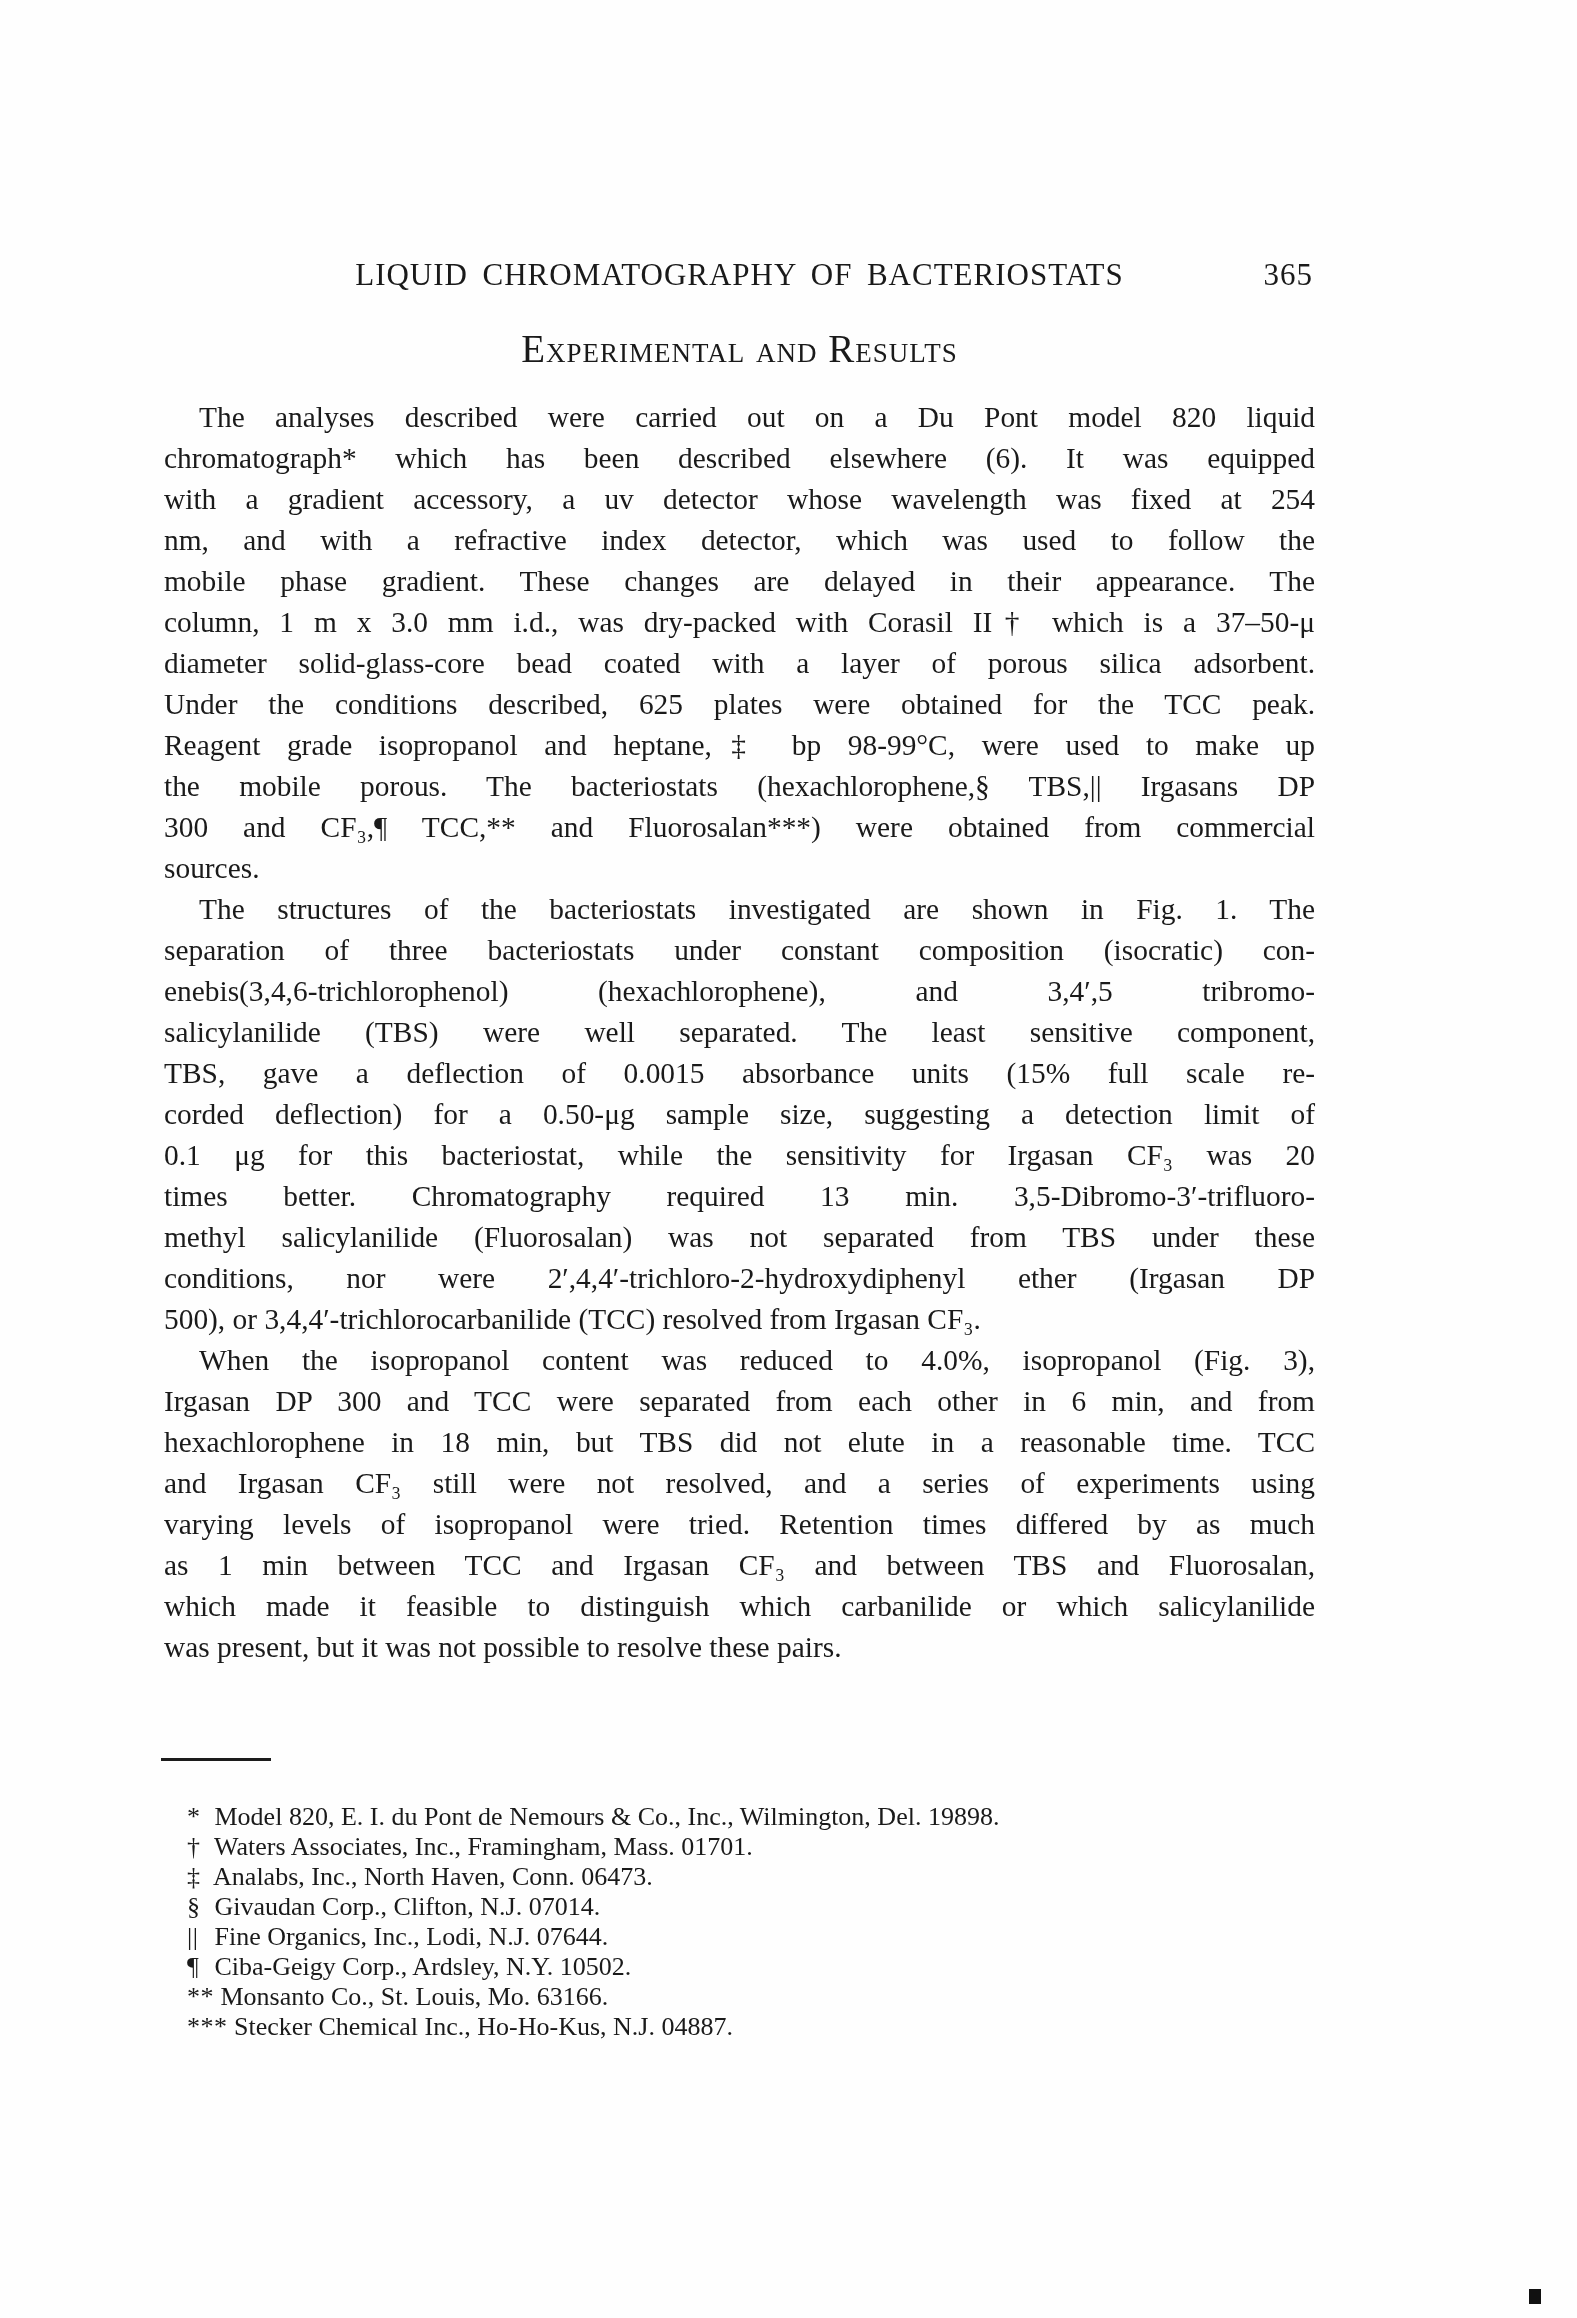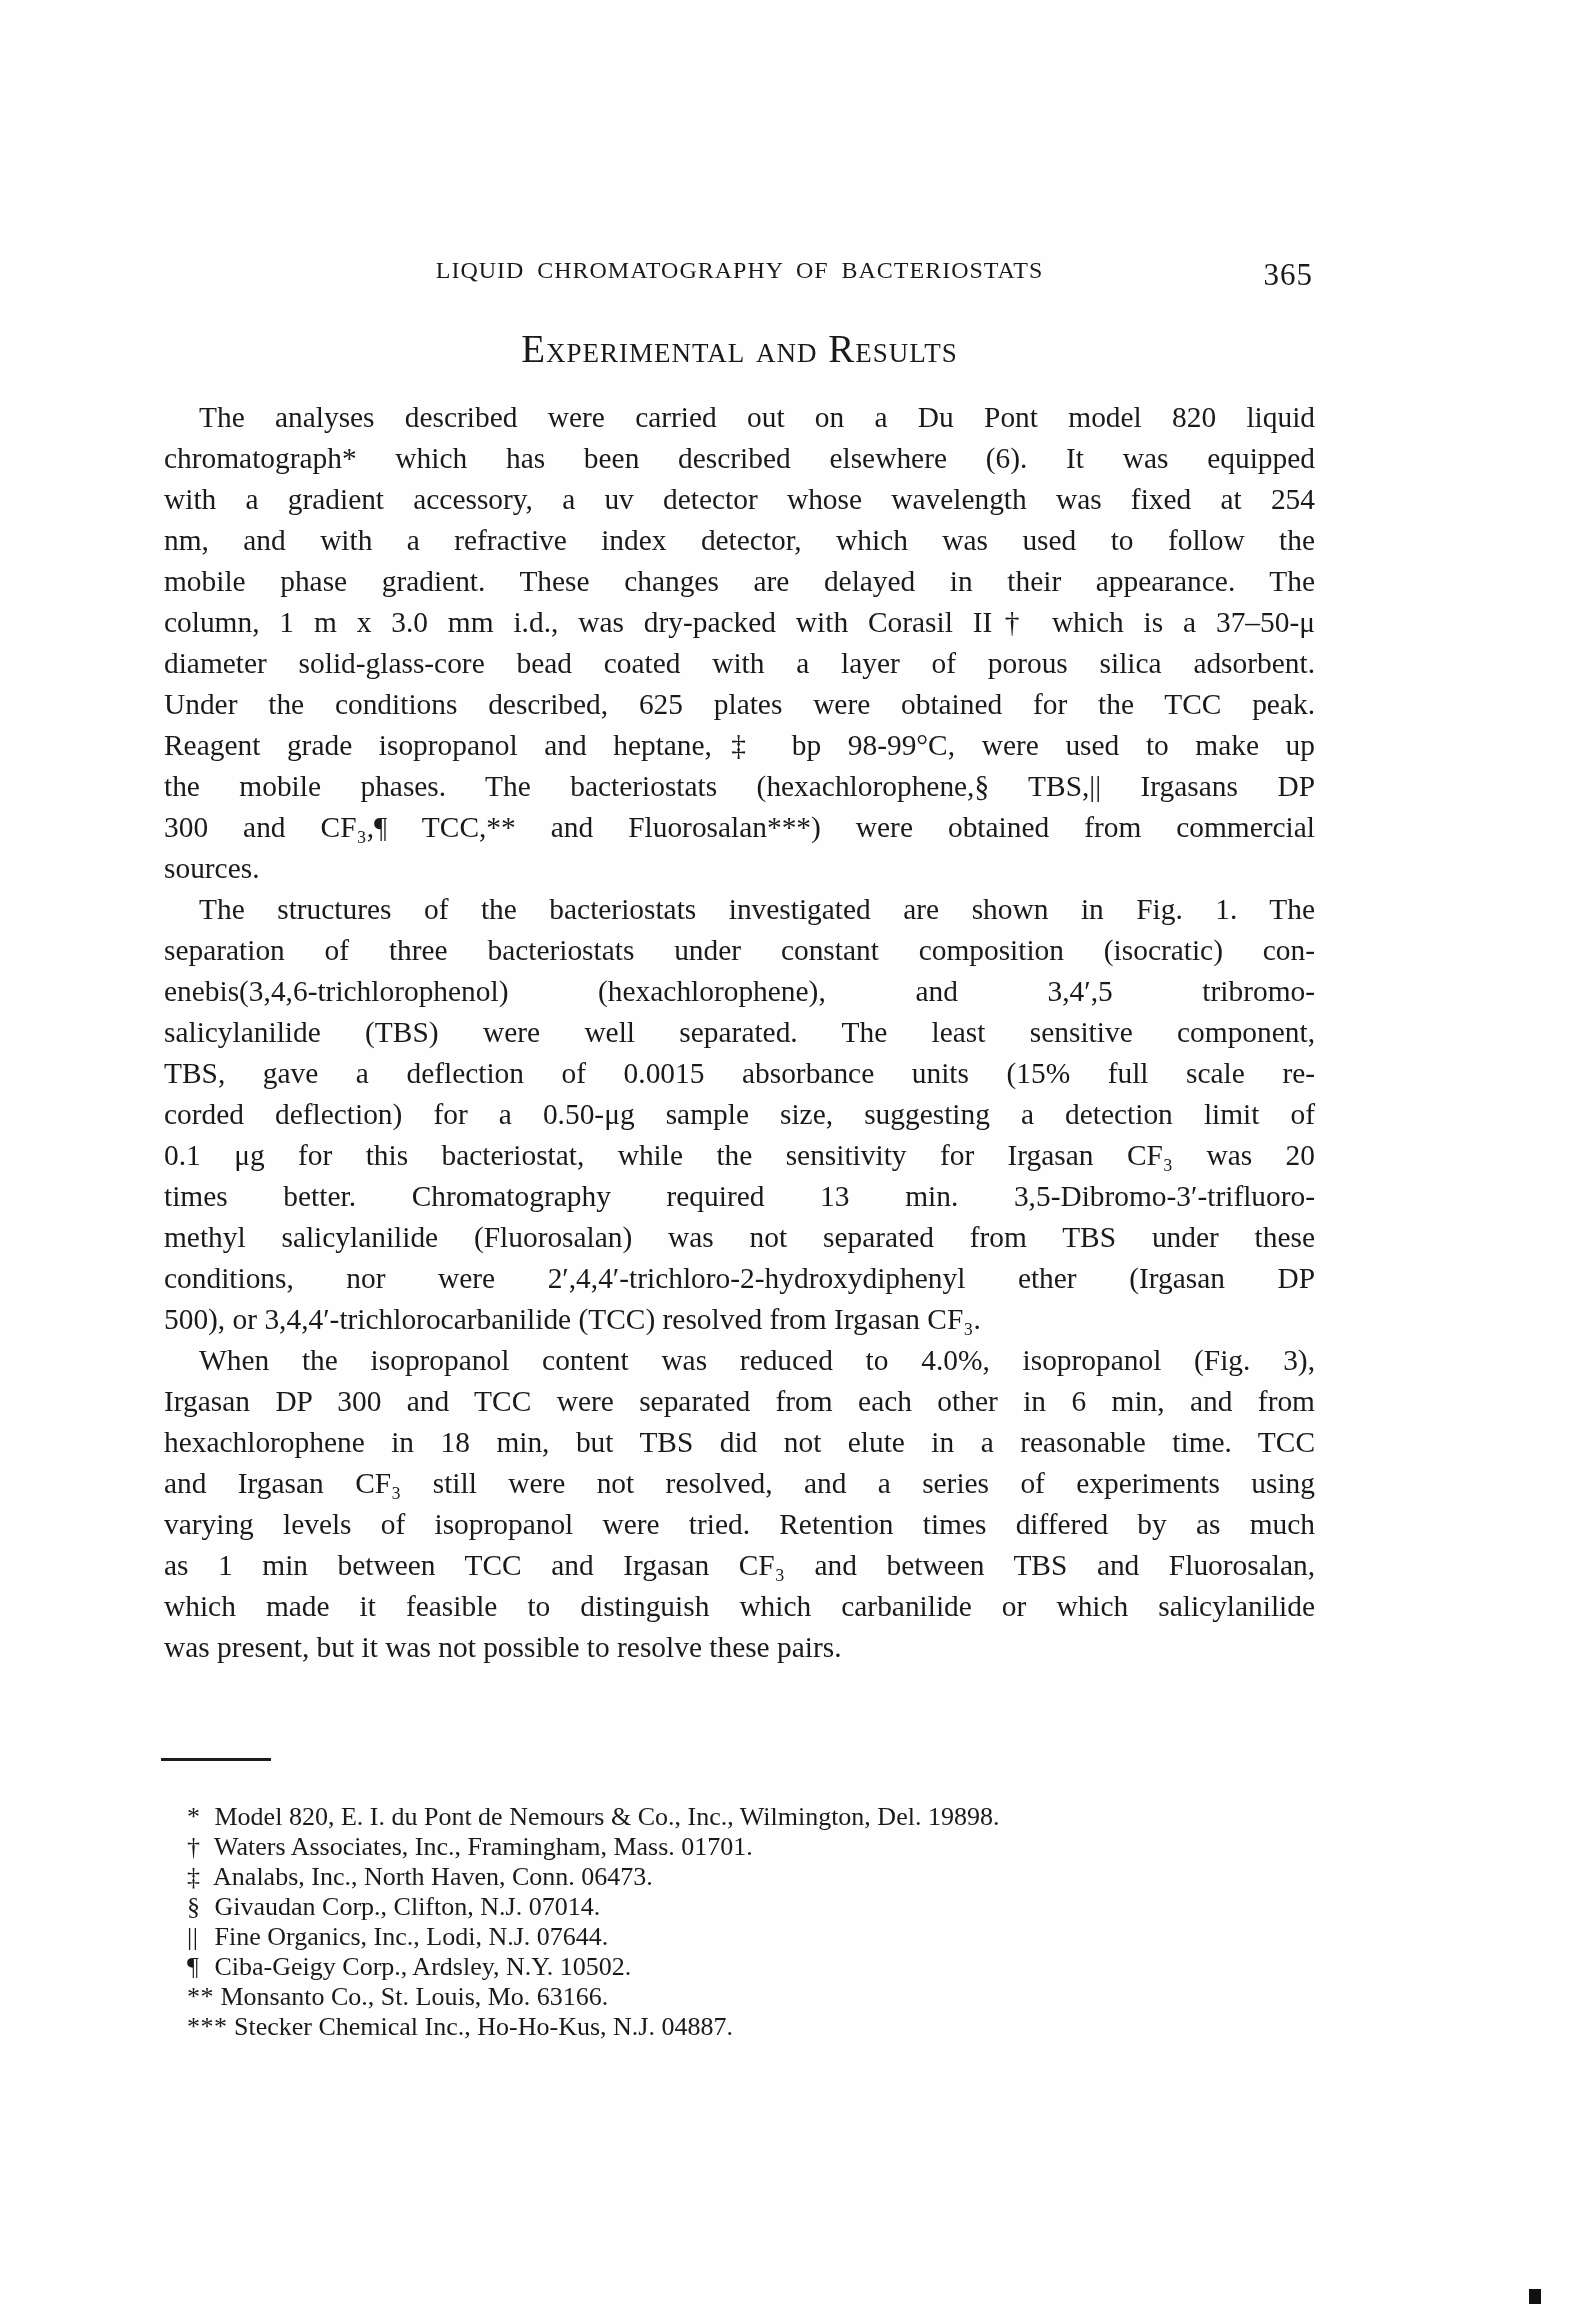--- a/index.html
+++ b/index.html
@@ -20,21 +20,21 @@
   .running-head {
     position: absolute;
     left: 164px;
     top: 257px;
     width: 1151px;
     height: 39px;
   }
   .running-head .head-title {
     display: block;
     text-align: center;
-    font-size: 24px;
+    font-size: 31px;
     letter-spacing: 1px;
     word-spacing: 5.8px;
     white-space: nowrap;
   }
   .running-head .page-number {
     position: absolute;
     right: 1.9px;
     top: 0;
     font-size: 31px;
     letter-spacing: 1px;
@@ -118,21 +118,21 @@
       <div class="paragraph">
         <div class="line first">The analyses described were carried out on a Du Pont model 820 liquid</div>
         <div class="line">chromatograph* which has been described elsewhere (6). It was equipped</div>
         <div class="line">with a gradient accessory, a uv detector whose wavelength was fixed at 254</div>
         <div class="line">nm, and with a refractive index detector, which was used to follow the</div>
         <div class="line">mobile phase gradient. These changes are delayed in their appearance. The</div>
         <div class="line">column, 1 m x 3.0 mm i.d., was dry-packed with Corasil II† which is a 37–50-μ</div>
         <div class="line">diameter solid-glass-core bead coated with a layer of porous silica adsorbent.</div>
         <div class="line">Under the conditions described, 625 plates were obtained for the TCC peak.</div>
         <div class="line">Reagent grade isopropanol and heptane,‡ bp 98-99°C, were used to make up</div>
-        <div class="line">the mobile phases. The bacteriostats (hexachlorophene,§ TBS,|| Irgasans DP</div>
+        <div class="line">the mobile porous. The bacteriostats (hexachlorophene,§ TBS,|| Irgasans DP</div>
         <div class="line">300 and CF₃,¶ TCC,** and Fluorosalan***) were obtained from commercial</div>
         <div class="line last">sources.</div>
       </div>
       <div class="paragraph">
         <div class="line first">The structures of the bacteriostats investigated are shown in Fig. 1. The</div>
         <div class="line">separation of three bacteriostats under constant composition (isocratic) con-</div>
         <div class="line">enebis(3,4,6-trichlorophenol) (hexachlorophene), and 3,4′,5 tribromo-</div>
         <div class="line">salicylanilide (TBS) were well separated. The least sensitive component,</div>
         <div class="line">TBS, gave a deflection of 0.0015 absorbance units (15% full scale re-</div>
         <div class="line">corded deflection) for a 0.50-μg sample size, suggesting a detection limit of</div>

